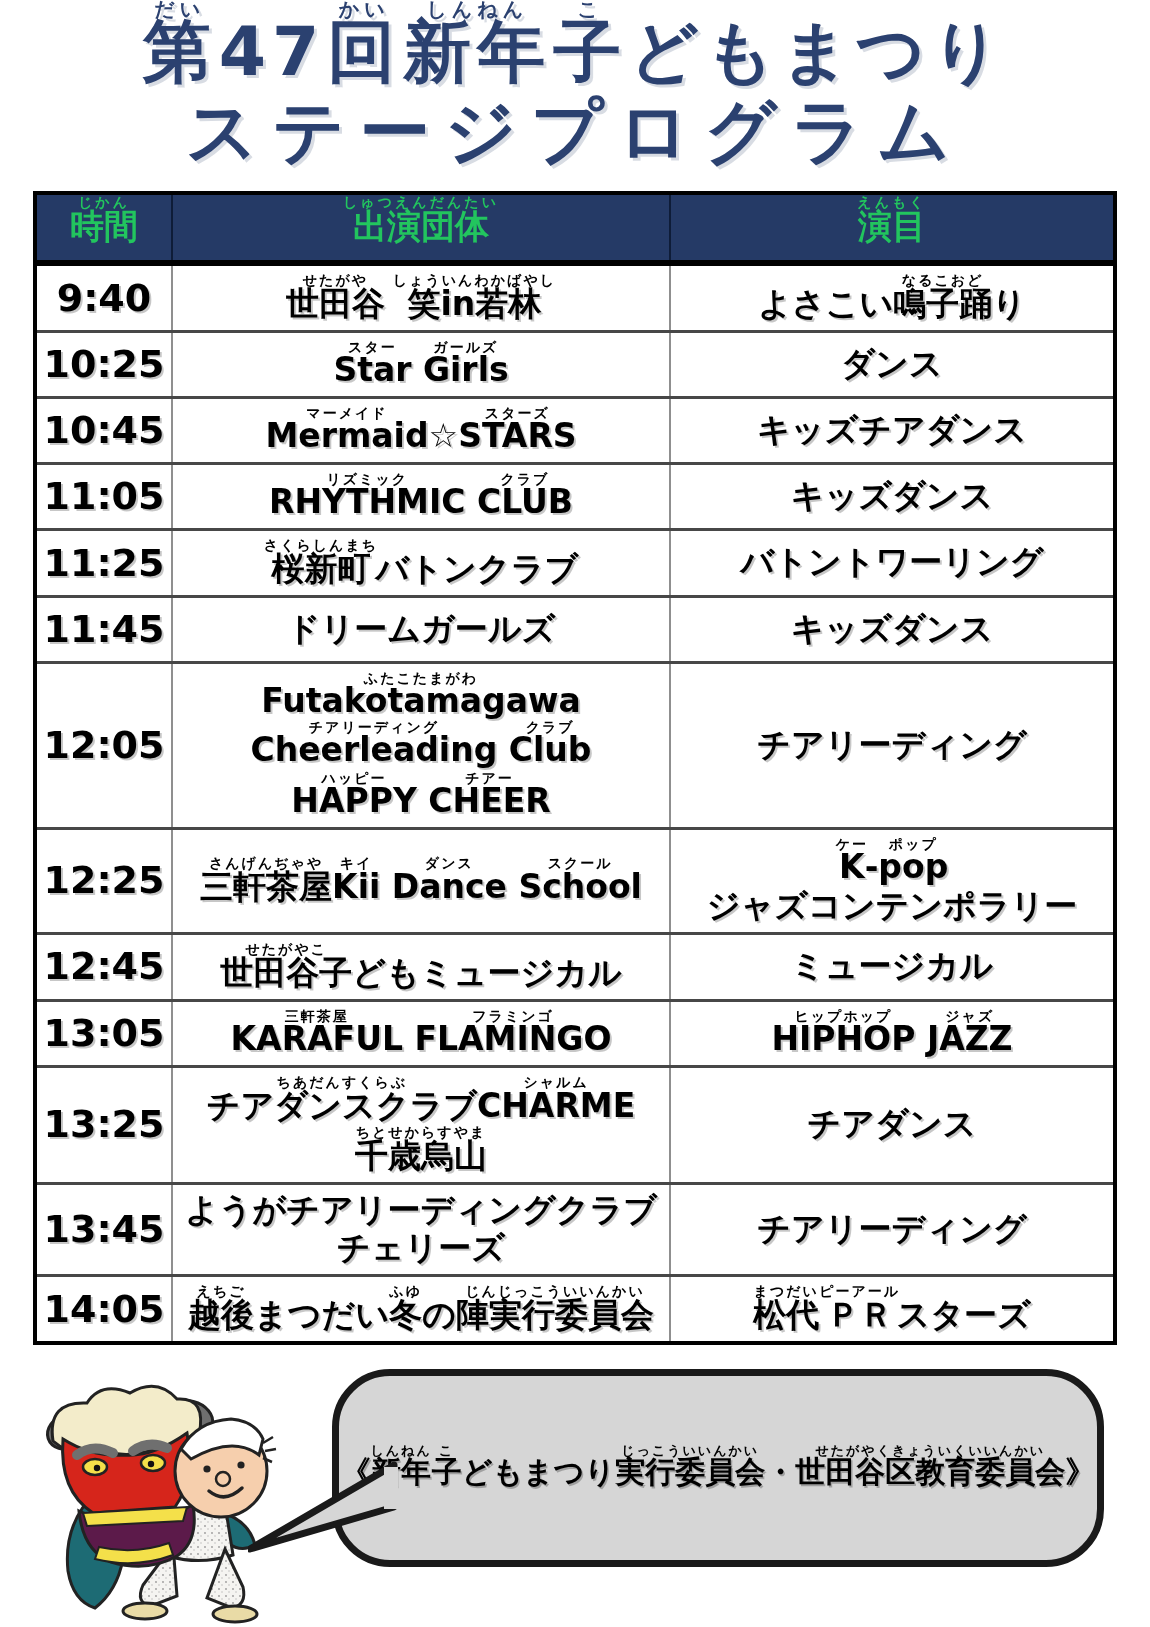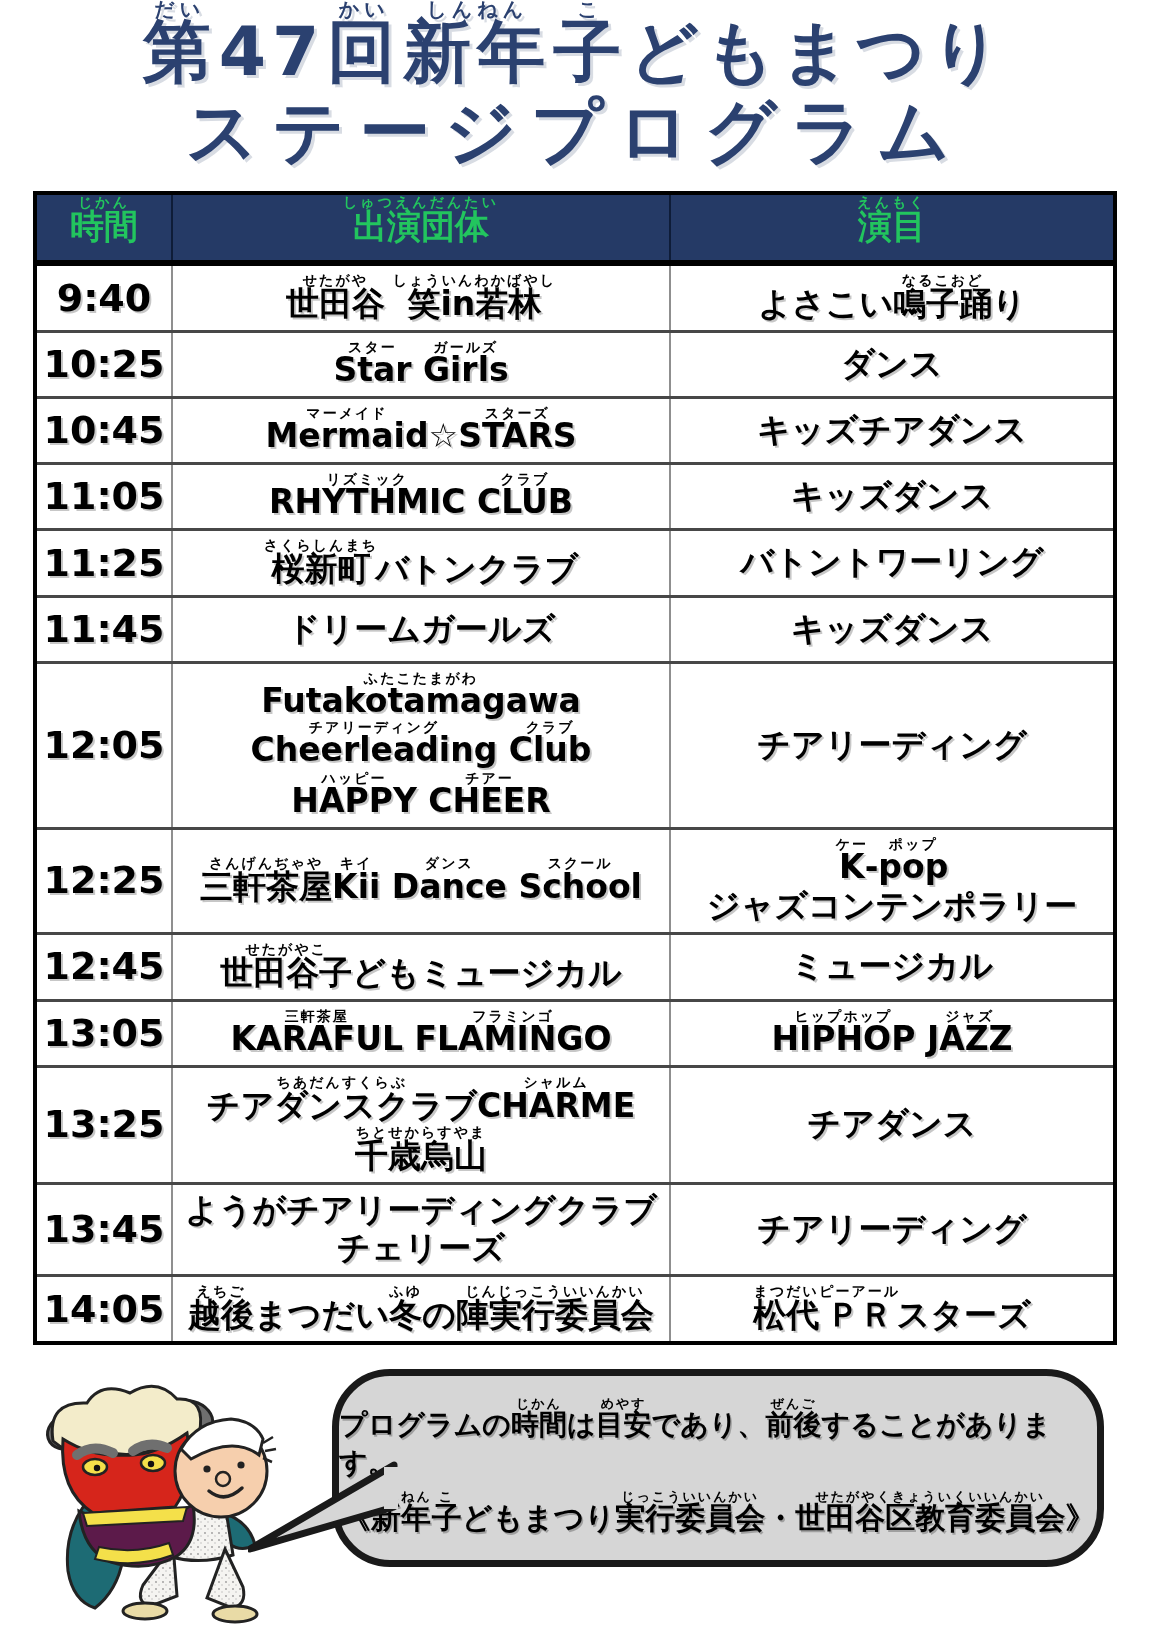--- a/index.html
+++ b/index.html
@@ -241,21 +241,20 @@
       <circle cx="186" cy="108" r="46" fill="#f6cfad" stroke="#222" stroke-width="3"></circle>
       <path d="M146,86 Q162,58 196,56 Q220,58 228,76 L224,92 Q198,72 156,96 Z" fill="#ffffff" stroke="#222" stroke-width="3"></path>
       <path d="M228,80 l10,-6 M230,88 l11,-2 M228,95 l9,4" fill="none" stroke="#222" stroke-width="2.5"></path>
       <circle cx="172" cy="106" r="3.6" fill="#222"></circle>
       <circle cx="206" cy="102" r="3.6" fill="#222"></circle>
       <circle cx="188" cy="116" r="7" fill="none" stroke="#222" stroke-width="2.5"></circle>
       <path d="M174,128 Q190,141 207,125" fill="none" stroke="#222" stroke-width="3.5" stroke-linecap="round"></path>
     </svg>
 
     <div class="bubble">
-      <div class="bubble-line1"><span>プログラムの</span><ruby>時間<rt>じかん</rt></ruby><span>は</span><ruby>目安<rt>めやす</rt></ruby><span>であり、</span><ruby>前後<rt>ぜんご</rt></ruby><span>することがあります。</span></div>
       <div class="bubble-line2"><span>《</span><ruby>新年<rt>しんねん</rt></ruby><ruby>子<rt>こ</rt></ruby><span>どもまつり</span><ruby>実行委員会<rt>じっこういいんかい</rt></ruby><span>・</span><ruby>世田谷区教育委員会<rt>せたがやくきょういくいいんかい</rt></ruby><span>》</span></div>
     </div>
 
     <svg class="bubble-tail" width="150" height="100" viewBox="0 0 150 100">
       <polygon points="146,6 2,90 146,48" fill="#d6d6d6" stroke="#1a1a1a" stroke-width="7" stroke-linejoin="round"></polygon>
       <rect x="136" y="8" width="14" height="42" fill="#d6d6d6"></rect>
     </svg>
 
   </footer>
 </div>

